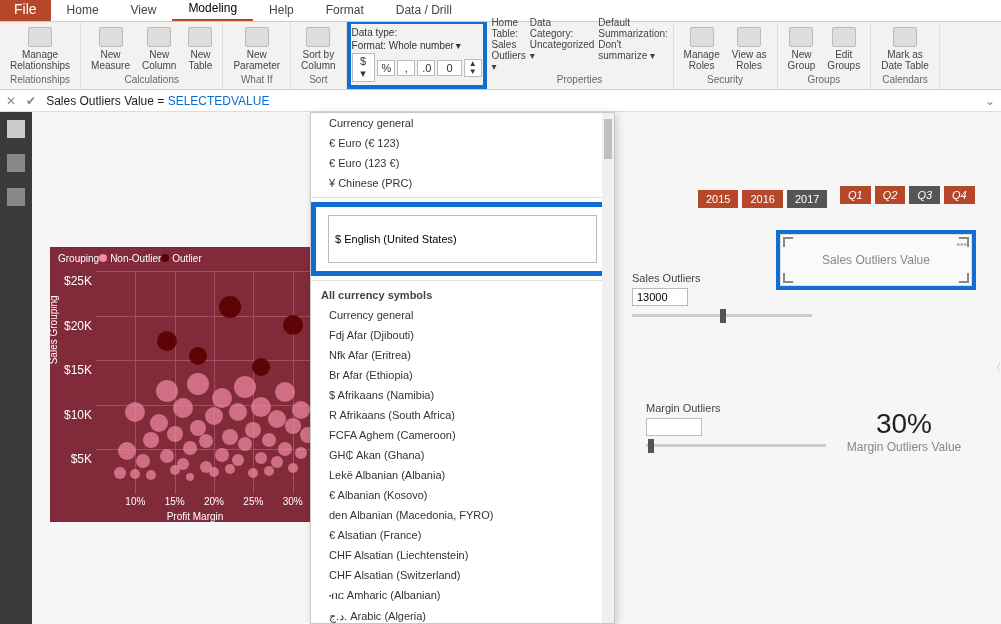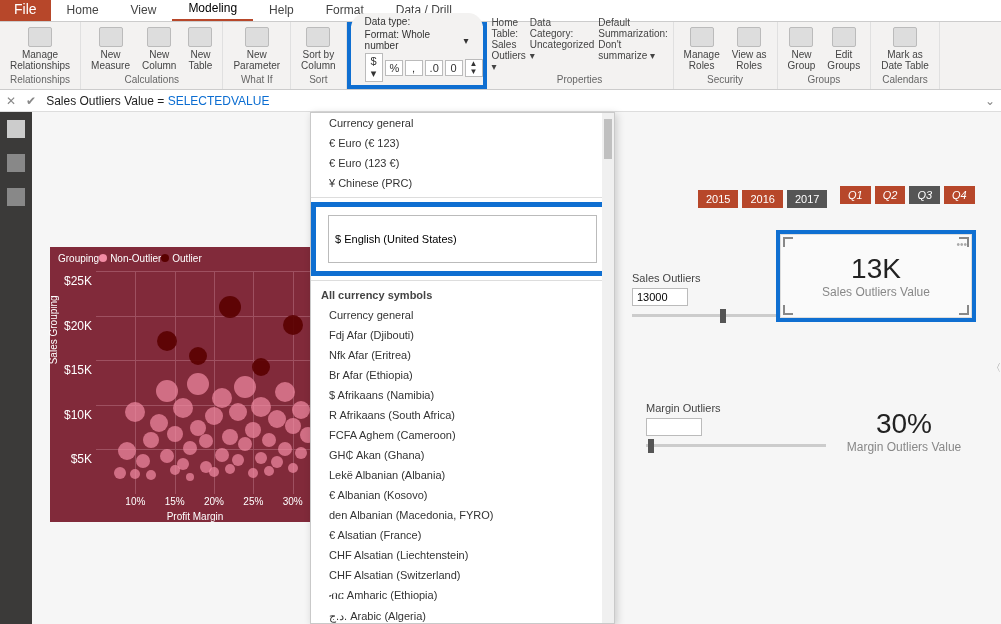--- a/index.html
+++ b/index.html
@@ -11,21 +11,21 @@
 .tab { padding:4px 16px; font-size:12px; color:#444; cursor:pointer; }
 .tab.active { border-bottom:2px solid #b7472a; color:#000; }
 
 
 .ribbon { display:flex; height:68px; background:#f3f2f1; border-bottom:1px solid #ccc; }
 .rgroup { display:flex; flex-direction:column; align-items:center; justify-content:flex-end; padding:2px 6px; border-right:1px solid #e0e0e0; position:relative; }
 .rgroup .items { display:flex; gap:4px; align-items:center; flex:1; }
 .rgroup .glabel { font-size:10px; color:#666; padding-bottom:2px; }
 .rbtn { display:flex; flex-direction:column; align-items:center; justify-content:center; padding:2px 4px; cursor:pointer; font-size:10px; color:#444; gap:2px; text-align:center; line-height:1.1; }
 .rbtn .ricon { width:24px; height:20px; background:#ddd; border:1px solid #bbb; border-radius:2px; }
-.format-panel { width:132px; display:flex; flex-direction:column; padding:3px 14px; font-size:10px; color:#333; gap:2px; background:#f3f2f1;border-radius:15px;}
+.format-panel { width:132px; display:flex; flex-direction:column; padding:3px 1px; font-size:10px; color:#333; gap:2px; background:#f3f2f1;}
 .format-panel .row { display:flex; align-items:center; gap:2px; }
 .fmtbtn { border:1px solid #bbb; background:#fff; padding:1px 4px; font-size:11px; cursor:pointer; min-width:18px; text-align:center; }
 .props-panel { width:174px; display:flex; flex-direction:row; justify-content:center; font-size:10px; color:#444; gap:4px; padding:2px 6px;margin-top:20px; }
 .hl-blue { border:4px solid #0f6fd1; }
 
 
 .fxbar { display:flex; align-items:center; height:22px; border-bottom:1px solid #ddd; padding:0 6px; gap:10px; font-size:12px; }
 .fxbar .x { color:#888; } .fxbar .chk { color:#888; }
 .fxbar .formula { color:#222; }
 .fxbar .fn { color:#0b6dd1; }
@@ -345,21 +345,20 @@
       </div>
   </div>
 
   <div class="kpi framed" style="left:744px; top:118px; width:200px;">
     <div class="frame-inner">
       <div class="corner tl"></div>
         <div class="corner tr"></div>
         <div class="corner bl"></div>
         <div class="corner br"></div>
       <div class="dots3">•••</div>
-      <div class="num">13K</div>
       <div class="sub">Sales Outliers Value</div>
     </div>
   </div>
 
   <div class="slicer" style="left:614px; top:290px;">
     <div class="label">Margin Outliers</div>
     <input value="" style="">
     <div class="track">
         <div class="handle" style="left:2px"></div>
       </div>
@@ -394,21 +393,21 @@
         <div class="opt">$ Afrikaans (Namibia)</div>
         <div class="opt">R Afrikaans (South Africa)</div>
         <div class="opt">FCFA Aghem (Cameroon)</div>
         <div class="opt">GH₵ Akan (Ghana)</div>
         <div class="opt">Lekë Albanian (Albania)</div>
         <div class="opt">€ Albanian (Kosovo)</div>
         <div class="opt">den Albanian (Macedonia, FYRO)</div>
         <div class="opt">€ Alsatian (France)</div>
         <div class="opt">CHF Alsatian (Liechtenstein)</div>
         <div class="opt">CHF Alsatian (Switzerland)</div>
-        <div class="opt">ብር Amharic (Ethiopia)</div>
+        <div class="opt">ብር Amharic (Albanian)</div>
         <div class="opt">د.ج. Arabic (Algeria)</div>
         <div class="opt">د.ب. Arabic (Bahrain)</div>
         <div class="opt">FCFA Arabic (Chad)</div>
       </div>
   </div>
 
   <div class="collapse-bar">
       <span>〈</span>
     </div>
 </div>

